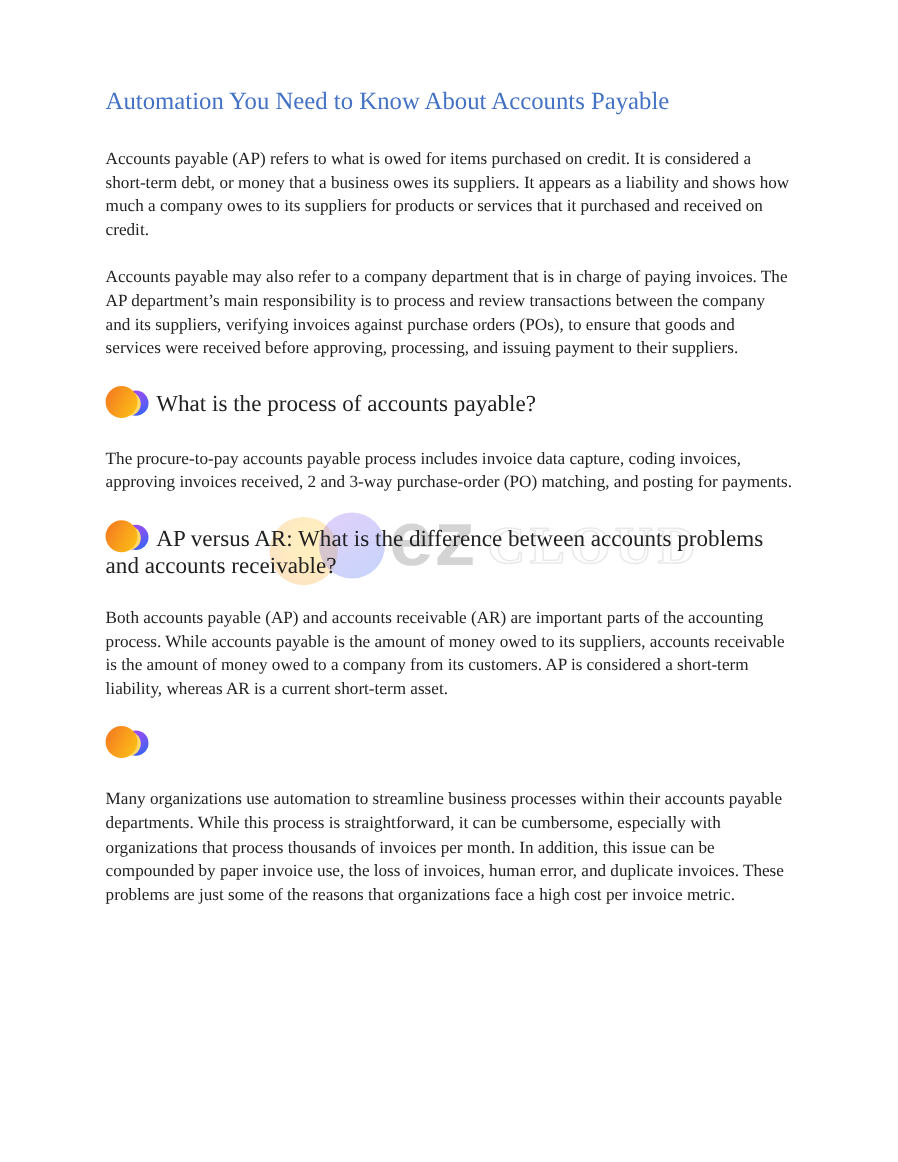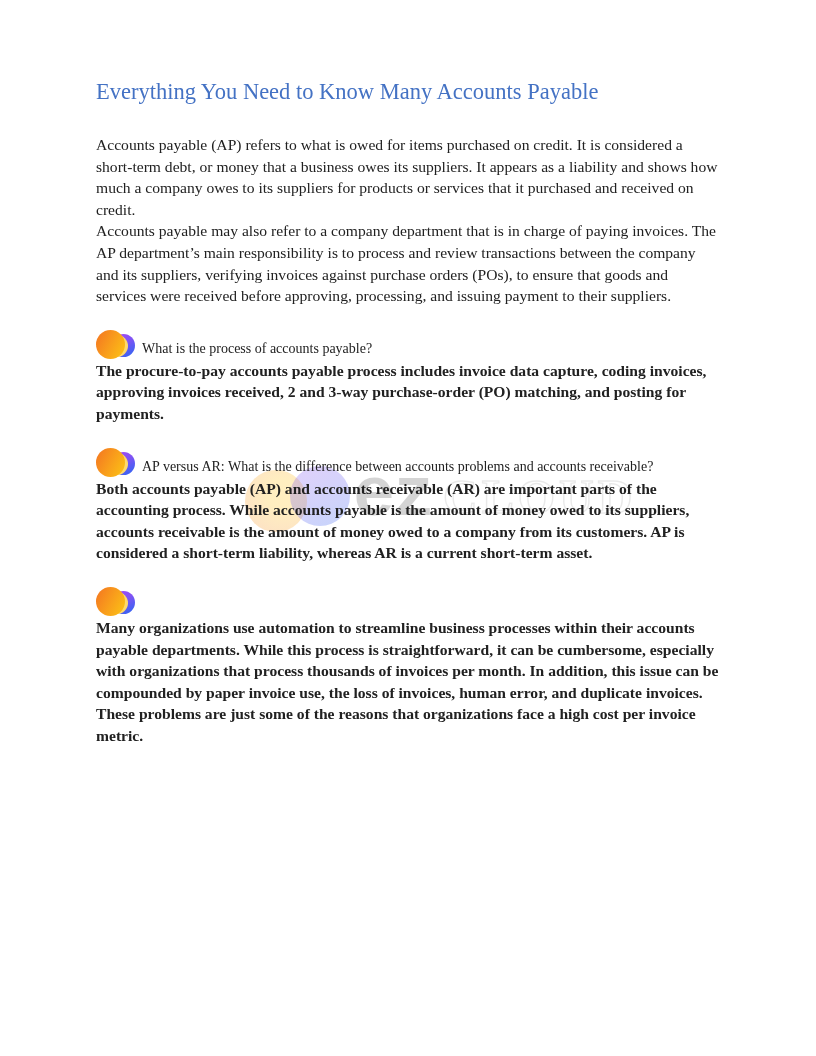--- a/index.html
+++ b/index.html
@@ -64,24 +64,24 @@
     color:#4472C4;
     margin:0 0 0 0;
     font-weight:normal;
   }
   .para{
     font-size:15.6px;
     line-height:21.6px;
     margin:0;
   }
   .p1{margin-top:28px;}
-  .p-after{}
-  .answer{font-weight:bold;}
+  .p-after{margin-top:21px;}
+  .answer{margin-top:26px;}
   .qa-heading{
-    font-size:14px;
+    font-size:21px;
     line-height:22px;
     margin:23px 0 0 0;
     font-weight:normal;
   }
   .hicon{
     position:relative;
     display:inline-block;
     width:40px;
     height:30px;
     margin-right:6px;
@@ -112,21 +112,21 @@
     <div class="wm-logo">
       <div class="wm-circle-orange"></div>
       <div class="wm-circle-blue"></div>
     </div>
     <div class="wm-ez">ez</div>
     <div class="wm-cloud">CLOUD</div>
   </div>
 
   <div class="content">
 
-    <h1 class="doc-title">Everything You Need to Know Many Accounts Payable</h1>
+    <h1 class="doc-title">Automation You Need to Know About Accounts Payable</h1>
 
     <p class="para p1">Accounts payable (AP) refers to what is owed for items purchased on credit. It is considered a short-term debt, or money that a business owes its suppliers. It appears as a liability and shows how much a company owes to its suppliers for products or services that it purchased and received on credit.</p>
 
     <p class="para p-after">Accounts payable may also refer to a company department that is in charge of paying invoices. The AP department’s main responsibility is to process and review transactions between the company and its suppliers, verifying invoices against purchase orders (POs), to ensure that goods and services were received before approving, processing, and issuing payment to their suppliers.</p>
 
     <p class="qa-heading"><span class="hicon"><span class="c-purple"></span><span class="c-yellow"></span><span class="c-orange"></span></span><span>What is the process of accounts payable?</span></p>
 
     <p class="para answer">The procure-to-pay accounts payable process includes invoice data capture, coding invoices, approving invoices received, 2 and 3-way purchase-order (PO) matching, and posting for payments.</p>
 
     <p class="qa-heading"><span class="hicon"><span class="c-purple"></span><span class="c-yellow"></span><span class="c-orange"></span></span><span>AP versus AR: What is the difference between accounts problems and accounts receivable?</span></p>

